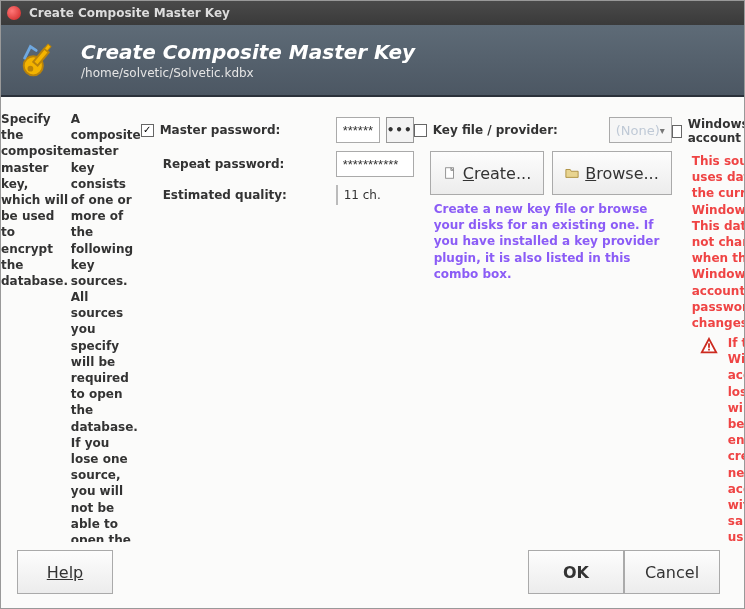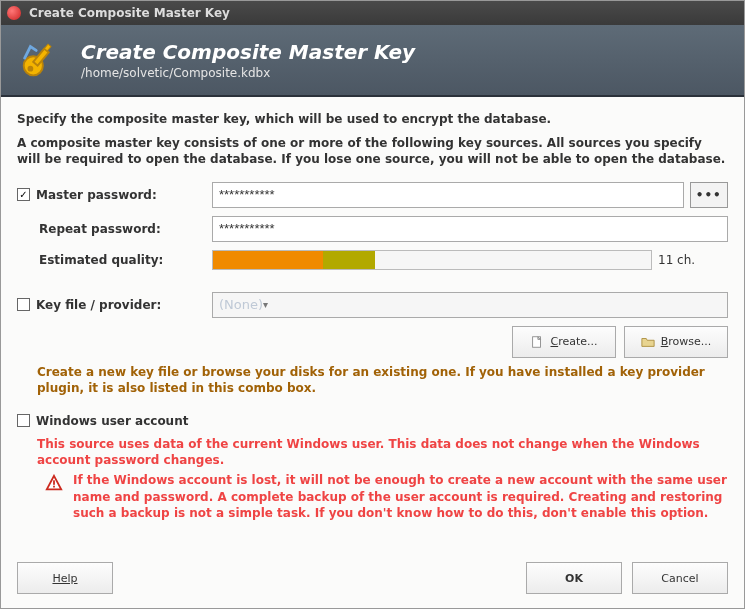--- a/index.html
+++ b/index.html
@@ -10,21 +10,21 @@
   .titlebar { height: 24px; background: linear-gradient(#4a4a4a,#3a3a3a); display: flex; align-items: center; padding: 0 6px; gap: 8px; }
   .titlebar .close { width: 14px; height: 14px; border-radius: 50%; background: radial-gradient(circle at 35% 35%, #f77, #c22); }
   .titlebar .title { color: #ddd; font-weight: bold; font-size: 12px; }
   
   .header { height: 72px; background: linear-gradient(#5e6b77,#4c5763); display: flex; align-items: center; padding: 0 16px; gap: 18px; border-bottom: 2px solid #2b313a; }
   .header .key-icon { width: 46px; height: 46px; }
   .header .htext { display: flex; flex-direction: column; }
   .header .htitle { color: #fff; font-size: 20px; font-weight: bold; font-style: italic; }
   .header .hpath { color: #e5e5e5; font-size: 12px; margin-top: 2px; }
   
-  .content { flex: 1; padding: 14px 16px 10px 16px; display: flex; flex-direction: column; gap: 8px; font-size: 12px; color: #333; overflow: hidden; }
+  .content { flex: 1; padding: 14px 16px 10px 0; display: flex; flex-direction: row; font-size: 12px; color: #333; overflow: hidden; }
   .bold { font-weight: bold; }
   .para { line-height: 1.35; }
   
   .section { margin-top: 6px; }
   .row { display: flex; align-items: center; gap: 10px; margin-bottom: 8px; }
   .labelcol { width: 185px; display: flex; align-items: center; gap: 6px; }
   .labelcol.indent { padding-left: 22px; }
   .checkbox { width: 13px; height: 13px; border: 1px solid #666; background: #fff; display: flex; align-items: center; justify-content: center; font-size: 10px; line-height: 1; }
   .checkbox.checked::after { content: "✓"; color: #000; font-weight: bold; }
   .fieldcol { flex: 1; display: flex; align-items: center; gap: 6px; }
@@ -38,30 +38,30 @@
   
   .dotsbtn { width: 42px; height: 26px; border: 1px solid #999; background: #f3f3f3; display: flex; align-items: center; justify-content: center; font-weight: bold; letter-spacing: 1px; cursor: pointer; }
   
   .qualitybar { flex: 1; height: 20px; border: 1px solid #bbb; background: #f6f6f6; position: relative; display: flex; align-items: center; }
   .qb-seg1 { position: absolute; left:0; top:0; bottom:0; width: 25%; background: #f08a00; }
   .qb-seg2 { position: absolute; left:25%; top:0; bottom:0; width: 12%; background: #b2a900; }
   .qb-text { position: relative; width: 100%; text-align: center; font-weight: bold; color: #333; }
   .chcount { width: 70px; text-align: left; color: #333; padding-right: 4px; }
   
   .btnrow { display: flex; justify-content: flex-end; gap: 8px; margin-top: 4px; }
-  .btn { height: 32px; min-width: 104px; border: 1px solid #aaa; background: linear-gradient(#fdfdfd,#ececec); display: flex; align-items: center; justify-content: center; gap: 6px; padding: 0 12px; cursor: pointer; font-size: 11px; }
+  .btn { height: 44px; min-width: 104px; border: 1px solid #aaa; background: linear-gradient(#fdfdfd,#ececec); display: flex; align-items: center; justify-content: center; gap: 6px; padding: 0 12px; cursor: pointer; font-size: 16px; }
   .btn .u { text-decoration: underline; }
   .btn svg { width: 14px; height: 14px; }
   
-  .desc { font-weight: bold; color: #a16207; line-height: 1.35; margin: 6px 0 4px 20px; }
+  .desc { font-weight: bold; color: #8b5cf6; line-height: 1.35; margin: 6px 0 4px 20px; }
   .grey { color: #ef4444; }
   .warnrow { display: flex; gap: 10px; margin: 4px 0 0 28px; }
   .warnrow .tri { flex-shrink: 0; margin-top: 2px; }
   
-  .footer { display: flex; align-items: flex-start; padding: 8px 16px 14px 16px; gap: 10px; }
+  .footer { display: flex; align-items: flex-start; padding: 8px 24px 14px 16px; }
   .footer .spacer { flex: 1; }
   .footer .btn { min-width: 96px; }
 </style>
 </head>
 <body>
 
 <div class="window">
 
   <div class="titlebar">
     <div class="close"></div>
@@ -71,21 +71,21 @@
   <div class="header">
     <svg class="key-icon" viewBox="0 0 48 48">
       <circle cx="17" cy="30" r="10" fill="#f4b400" stroke="#b9830a" stroke-width="2"></circle>
       <circle cx="14" cy="33" r="3" fill="#b9830a"></circle>
       <rect x="22" y="12" width="6" height="18" fill="#f4b400" stroke="#b9830a" stroke-width="2" transform="rotate(40 25 21)"></rect>
       <rect x="30" y="8" width="4" height="6" fill="#f4b400" stroke="#b9830a" stroke-width="1" transform="rotate(40 32 11)"></rect>
       <path d="M 8 22 L 14 10 L 20 14" fill="none" stroke="#6fa8e0" stroke-width="3" stroke-linecap="round"></path>
     </svg>
     <div class="htext">
       <div class="htitle">Create Composite Master Key</div>
-      <div class="hpath">/home/solvetic/Composite.kdbx</div>
+      <div class="hpath">/home/solvetic/Solvetic.kdbx</div>
     </div>
   </div>
 
   <div class="content">
 
     <div class="para bold">Specify the composite master key, which will be used to encrypt the database.</div>
     <div class="para bold">A composite master key consists of one or more of the following key sources. All sources you specify will be required to open the database.  If you lose one source, you will not be able to open the database.</div>
 
     <div class="section">
       <div class="row">

